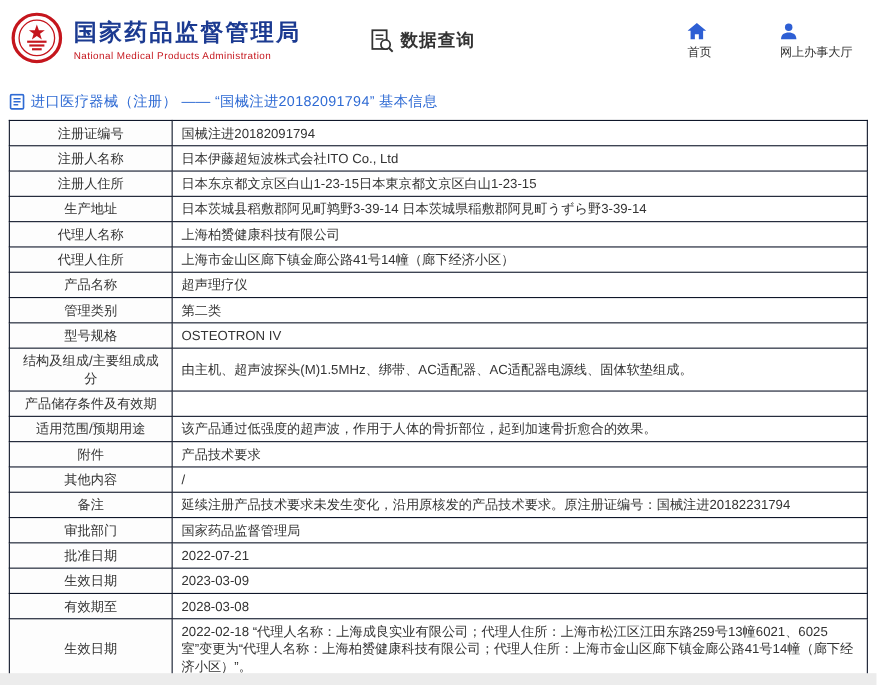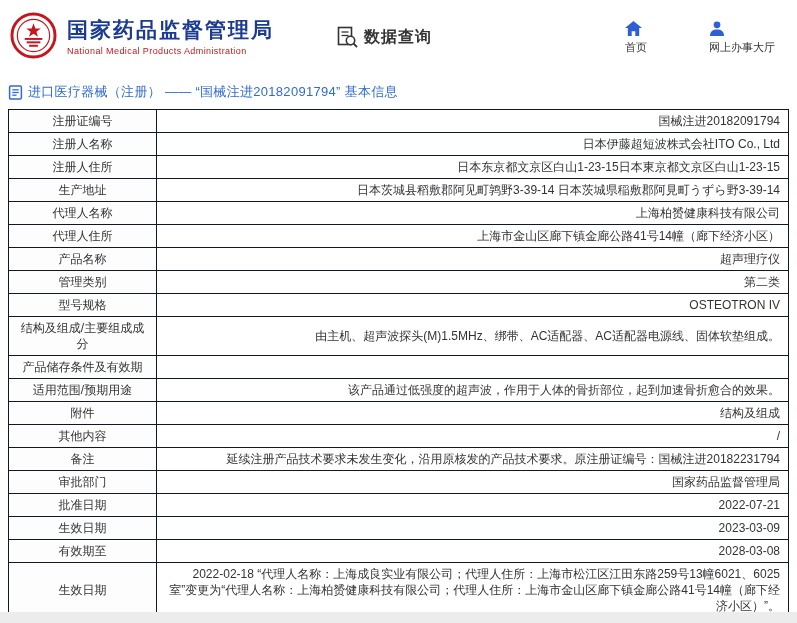--- a/index.html
+++ b/index.html
@@ -67,21 +67,21 @@
     line-height:16px;
     vertical-align:middle;
     word-break:break-all;
   }
   td.label-cell {
     width:148px;
     text-align:center;
     background:#fdfdfd;
     color:#333;
   }
-  td.value-cell { text-align:right; background:#fff;margin-top:29px; }
+  td.value-cell { text-align:left; background:#fff;margin-top:29px; }
   td.value-cell a { color:#2f6bd4; text-decoration:none; }
 
   
   .footer-strip {
     position:absolute; left:0; bottom:0;
     width:100%; height:11px;
     background:#ececec;
   }
 </style>
 </head>
@@ -199,21 +199,21 @@
         <tr>
           <td class="label-cell">产品储存条件及有效期</td>
           <td class="value-cell"></td>
         </tr>
         <tr>
           <td class="label-cell">适用范围/预期用途</td>
           <td class="value-cell">该产品通过低强度的超声波，作用于人体的骨折部位，起到加速骨折愈合的效果。</td>
         </tr>
         <tr>
           <td class="label-cell">附件</td>
-          <td class="value-cell">结构及组成</td>
+          <td class="value-cell">产品技术要求</td>
         </tr>
         <tr>
           <td class="label-cell">其他内容</td>
           <td class="value-cell">/</td>
         </tr>
         <tr>
           <td class="label-cell">备注</td>
           <td class="value-cell">延续注册产品技术要求未发生变化，沿用原核发的产品技术要求。原注册证编号：国械注进20182231794</td>
         </tr>
         <tr>

